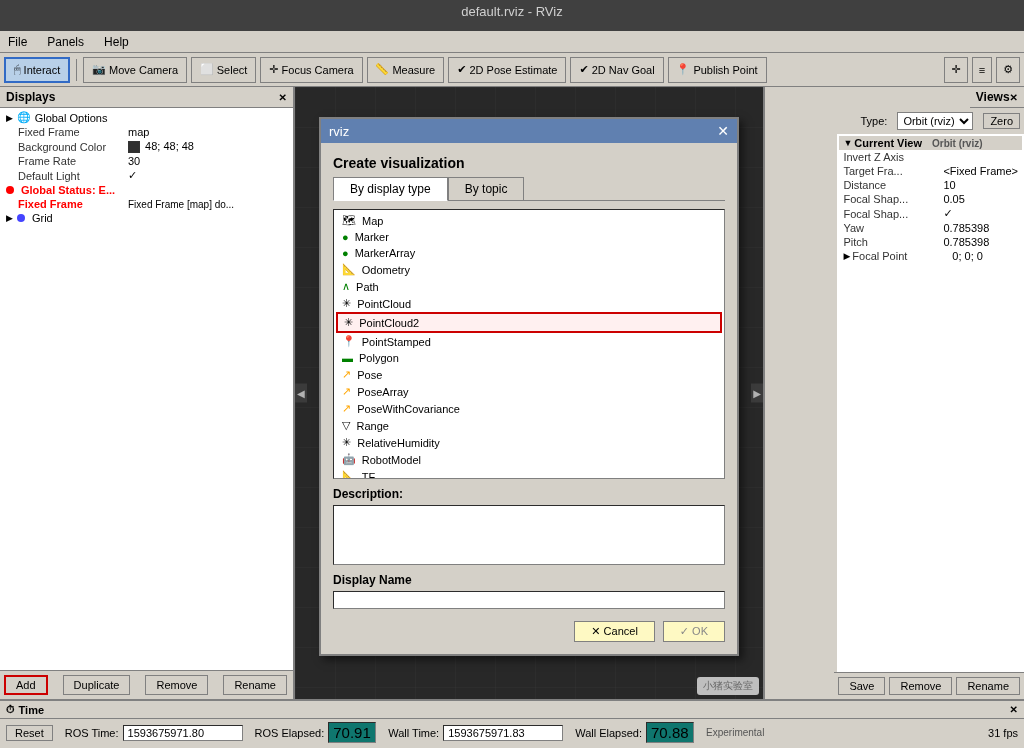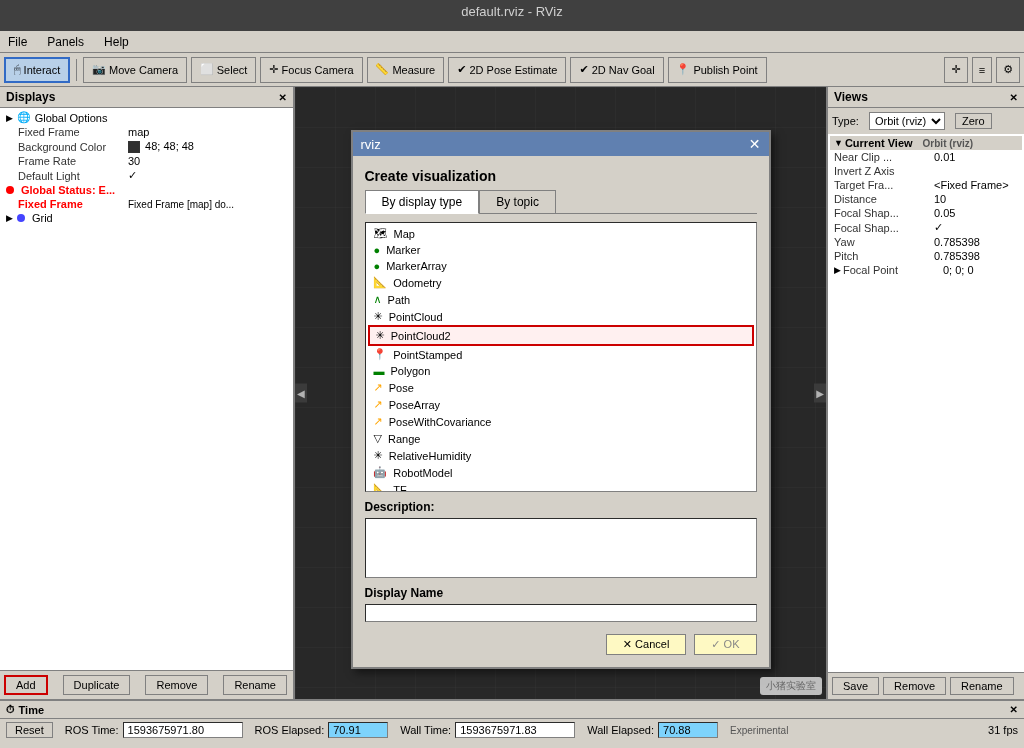--- a/index.html
+++ b/index.html
@@ -38,47 +38,47 @@
     .circle-blue { background: #4444ff; }
     
     .displays-bottom { padding: 4px; display: flex; gap: 15px; border-top: 1px solid #808080; background: #d4d0c8; }
     .btn { background: #d4d0c8; border: 1px solid #808080; padding: 2px 10px; font-size: 11px; cursor: pointer; }
     .btn.highlight { border: 2px solid #cc0000; }
     
     
     .center-area { flex: 1; background: #404040; position: relative; }
     
     
-    .right-panel { width: 198px; background: #d4d0c8; border-left: 2px solid #808080; display: flex; flex-direction: column; }
+    .right-panel { width: 261px; background: #d4d0c8; border-left: 2px solid #808080; display: flex; flex-direction: column; align-items: flex-end; }
     
     
     .views-header { background: #d4d0c8; border-bottom: 1px solid #808080; padding: 3px 6px; display: flex; justify-content: space-between; align-items: center; font-weight: bold; font-size: 12px; }
     .views-type-row { padding: 4px; display: flex; align-items: center; gap: 10px; }
     .views-type-label { font-size: 11px; }
     .views-type-select { font-size: 11px; border: 1px solid #808080; background: white; padding: 1px; }
     .views-zero-btn { font-size: 11px; border: 1px solid #808080; background: #d4d0c8; padding: 1px 6px; cursor: pointer; }
     .views-tree { flex: 1; background: white; overflow-y: auto; padding: 2px; }
     .views-prop-row { display: flex; align-items: center; padding: 1px 4px; font-size: 11px; }
     .views-prop-label { width: 100px; color: #333; }
     .views-prop-value { color: #000; }
     .views-bottom { padding: 4px; display: flex; gap: 4px; border-top: 1px solid #808080; background: #d4d0c8; }
     .section-header { background: #d4d0c8; font-weight: bold; padding: 1px 4px; font-size: 11px; display: flex; align-items: center; gap: 2px; }
     
     
     .bottom-bar { height: 56px; background: #d4d0c8; border-top: 2px solid #808080; display: flex; flex-direction: column; }
     .time-header { background: #d4d0c8; border-bottom: 1px solid #808080; padding: 2px 6px; font-weight: bold; font-size: 11px; display: flex; align-items: center; gap: 4px; }
     .time-row { padding: 3px 6px; display: flex; align-items: center; gap: 12px; font-size: 11px; }
     .time-field { display: flex; align-items: center; gap: 4px; }
     .time-input { border: 1px inset #808080; background: white; padding: 1px 4px; font-size: 11px; width: 120px; }
-    .time-input-small { border: 1px inset #808080; background: #7dd3fc; padding: 1px 4px; font-size: 11px; width: 60px; }
+    .time-input-small { border: 1px inset #808080; background: #0f766e; padding: 1px 4px; font-size: 15px; width: 48px; }
     .time-reset-btn { border: 1px solid #808080; background: #d4d0c8; padding: 1px 8px; font-size: 11px; cursor: pointer; }
     .fps-text { margin-left: auto; font-size: 11px; }
     
     
-    .modal-overlay { position: absolute; top: 0; left: 0; right: 0; bottom: 0; background: rgba(0,0,0,0.3); display: flex; justify-content: center; align-items: flex-start; padding-top: 43px; }
+    .modal-overlay { position: absolute; top: 0; left: 0; right: 0; bottom: 0; background: rgba(0,0,0,0.3); display: flex; justify-content: center; align-items: flex-start; padding-top: 30px; }
     .modal { background: #d4d0c8; border: 2px solid #808080; width: 420px; box-shadow: 4px 4px 8px rgba(0,0,0,0.5); }
     .modal-title-bar { background: #6080b0; color: white; padding: 4px 8px; display: flex; justify-content: space-between; align-items: center; font-size: 13px; }
     .modal-close { color: white; cursor: pointer; font-size: 14px; }
     .modal-body { padding: 12px; }
     .modal-label { font-size: 14px; margin-bottom: 6px; font-weight: bold; }
     .tabs-row { display: flex; border-bottom: 1px solid #808080; margin-bottom: 8px; }
     .tab { padding: 4px 16px; font-size: 12px; cursor: pointer; background: #d4d0c8; border: 1px solid #808080; border-bottom: none; }
     .tab.active { background: white; border-bottom: 1px solid white; margin-bottom: -1px; }
     .list-container { background: white; border: 1px inset #808080; height: 270px; overflow-y: auto; padding: 2px; }
     .list-item { padding: 2px 6px; font-size: 11px; display: flex; align-items: center; gap: 6px; cursor: pointer; }
@@ -339,24 +339,20 @@
       </select>
       <button class="views-zero-btn">Zero</button>
     </div>
     <div class="views-tree">
       <div class="section-header">
         <span class="arrow">▼</span>
         <span>Current View</span>
         <span style="margin-left:8px;font-size:10px;color:#555;">Orbit (rviz)</span>
       </div>
       <div class="views-prop-row">
-        <span class="views-prop-label">Near Clip ...</span>
-        <span class="views-prop-value">0.01</span>
-      </div>
-      <div class="views-prop-row">
         <span class="views-prop-label">Invert Z Axis</span>
         <span class="views-prop-value"></span>
       </div>
       <div class="views-prop-row">
         <span class="views-prop-label">Target Fra...</span>
         <span class="views-prop-value">&lt;Fixed Frame&gt;</span>
       </div>
       <div class="views-prop-row">
         <span class="views-prop-label">Distance</span>
         <span class="views-prop-value">10</span>

